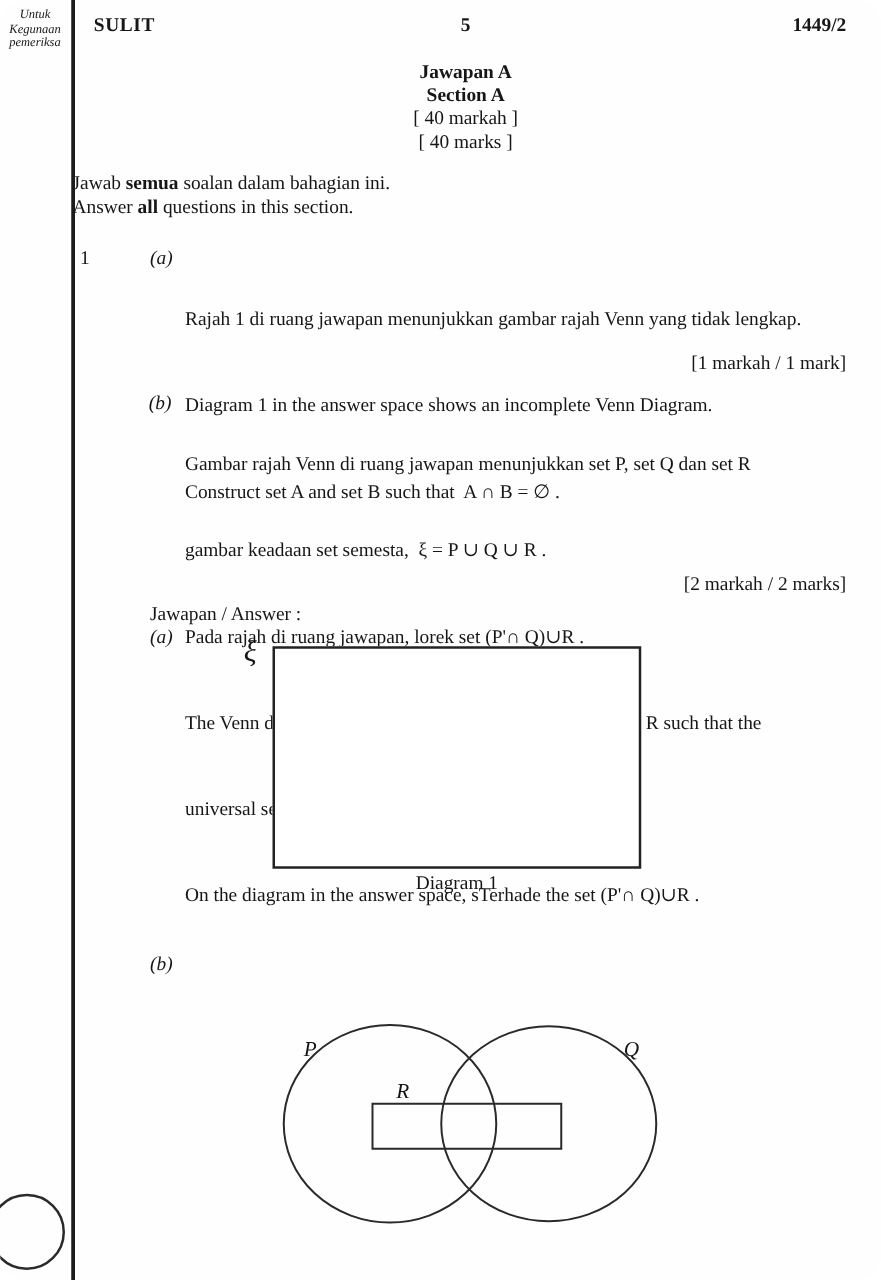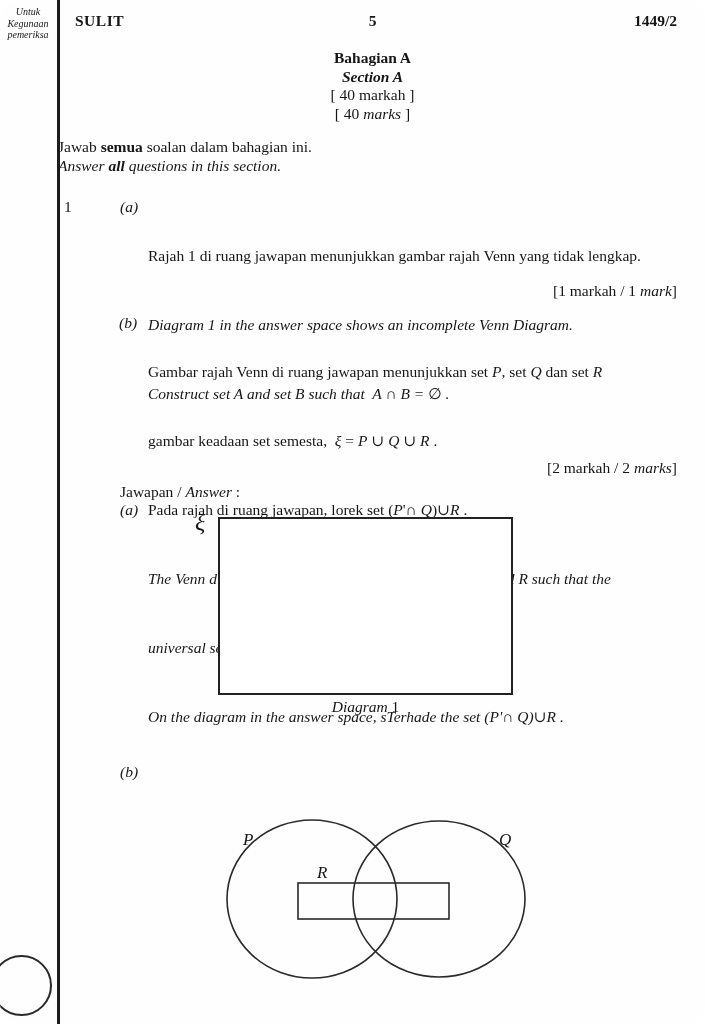--- a/index.html
+++ b/index.html
@@ -4,21 +4,21 @@
 <style>
   html,body{margin:0;padding:0;background:#ffffff;}
   .page{
     position:relative;width:705px;height:1024px;overflow:hidden;
     background:#fefefe;color:#161616;
     font-family:"Liberation Serif","DejaVu Serif","DejaVu Sans",serif;
     font-size:15.5px;
     border-radius:20px;
   }
   .abs{position:absolute;}
-  .it{font-style:italic;}
+  .it{}
   .bd{font-weight:bold;}
   .pre{white-space:pre;}
 
   .examiner-note{left:0;top:6px;width:56px;text-align:center;
     font-style:italic;font-size:10px;line-height:11.5px;}
   .vrule{left:57px;top:0;width:2.5px;height:1024px;background:#1c1c1c;}
   .score-circle{left:-9px;top:955px;width:57px;height:57px;
     border:2px solid #2a2a2a;border-radius:50%;}
 
   .hdr{top:12px;font-weight:bold;font-size:15.5px;}
@@ -56,21 +56,21 @@
     <div>pemeriksa</div>
   </div>
   <div class="abs vrule"></div>
   <div class="abs score-circle"></div>
 
   <div class="abs hdr hdr-left">SULIT</div>
   <div class="abs hdr hdr-center">5</div>
   <div class="abs hdr hdr-right">1449/2</div>
 
   <div class="abs section-head">
-    <div class="bd">Bahagian A</div>
+    <div class="bd">Jawapan A</div>
     <div class="bd it">Section A</div>
     <div>[ 40 markah ]</div>
     <div><span>[ 40 </span><span class="it">marks</span><span> ]</span></div>
   </div>
 
   <div class="abs instructions">
     <div><span>Jawab </span><span class="bd">semua</span><span> soalan dalam bahagian ini.</span></div>
     <div><span class="it">Answer </span><span class="it bd">all</span><span class="it"> questions in this section.</span></div>
   </div>
 

